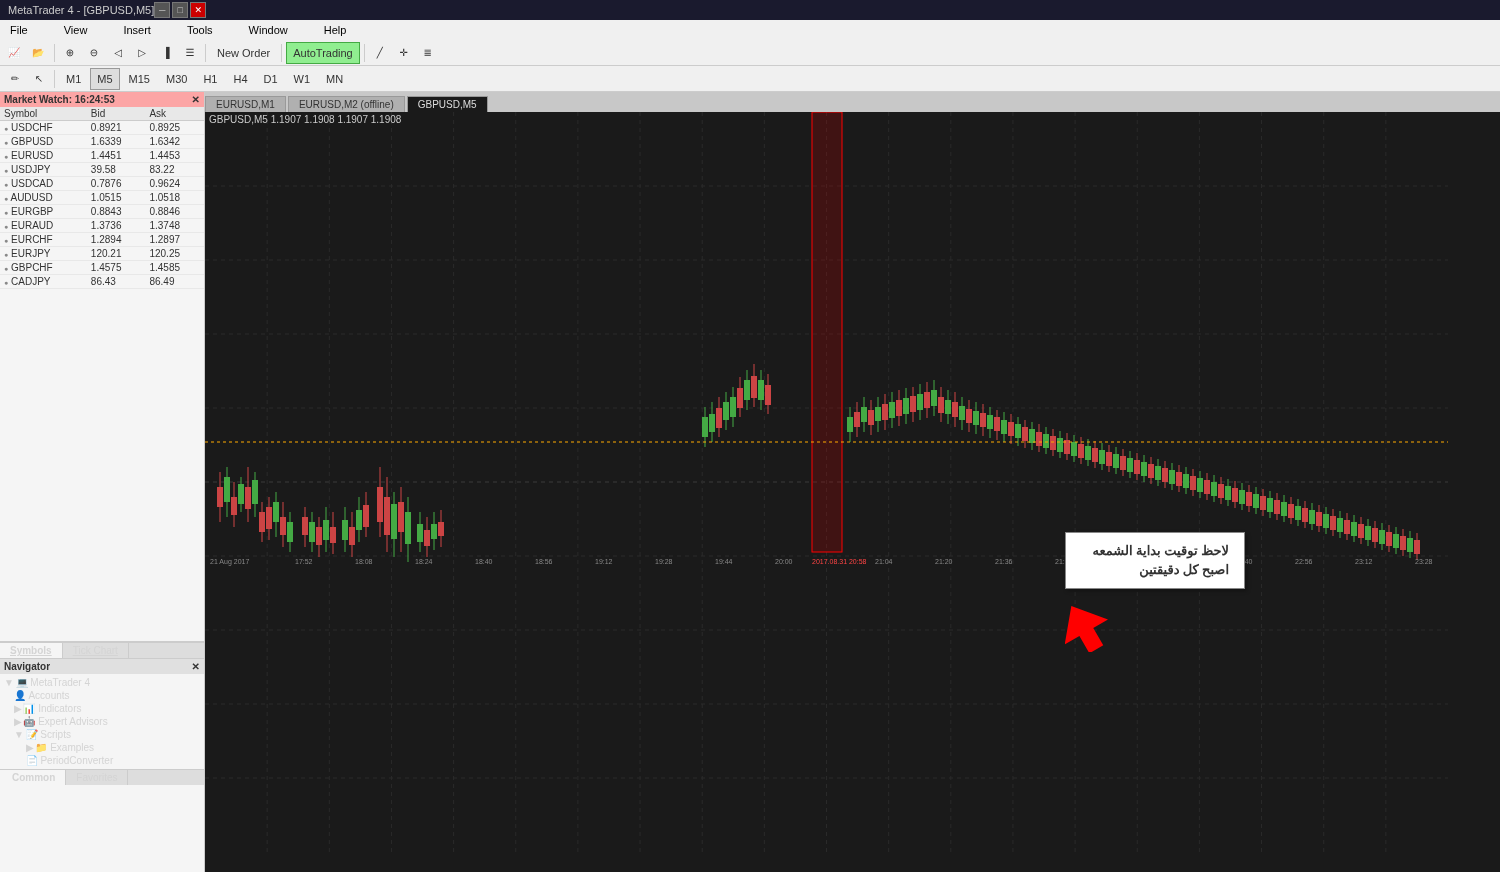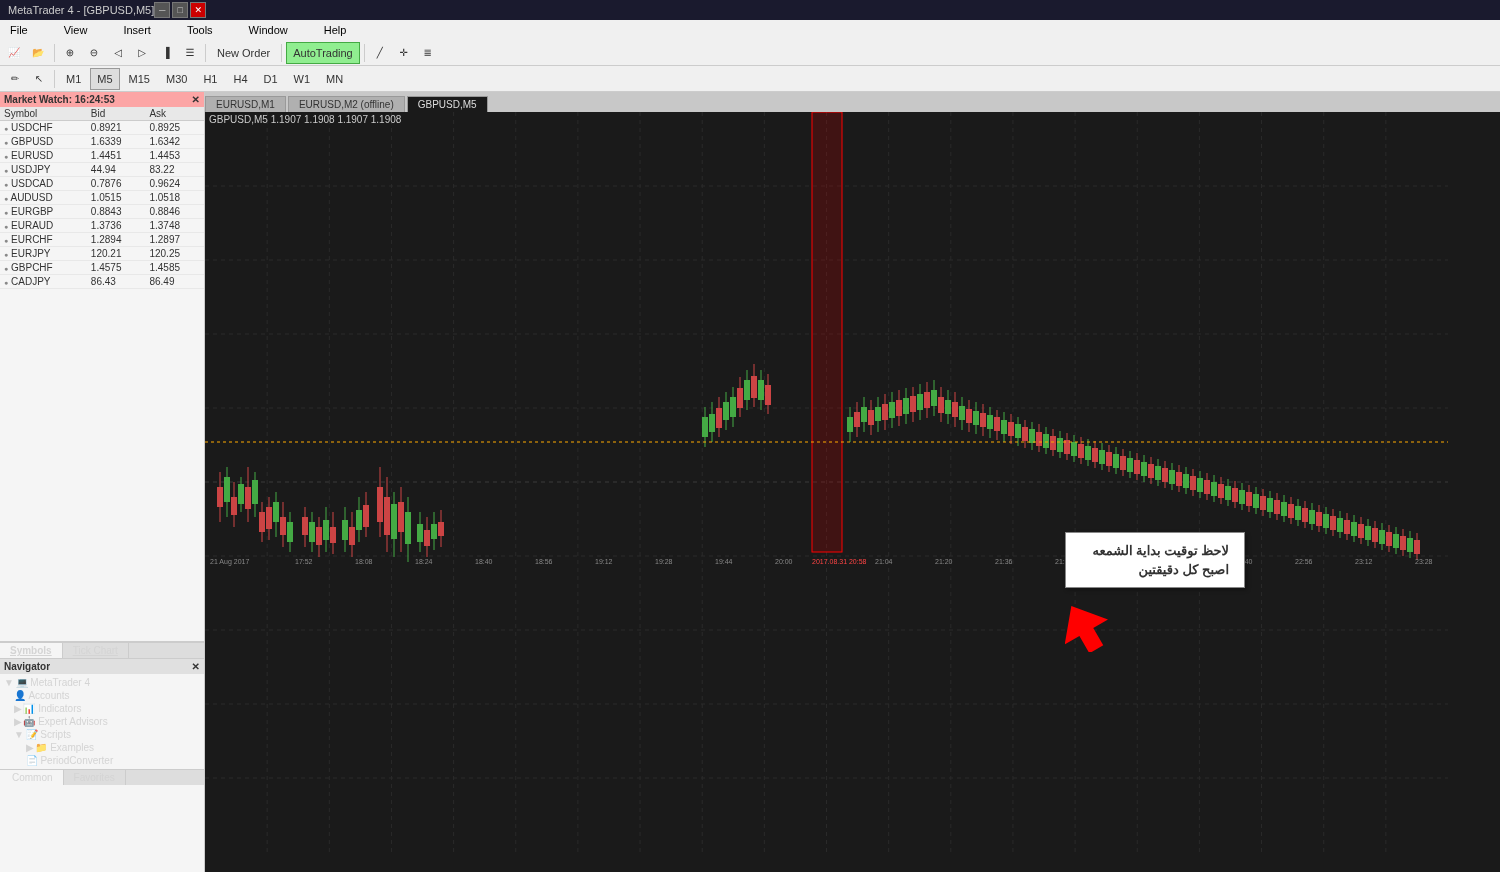--- a/index.html
+++ b/index.html
@@ -47,21 +47,21 @@
     #nav-header { background: #e0e0e0; padding: 2px 4px; font-size: 10px; font-weight: bold; color: #333; display: flex; align-items: center; justify-content: space-between; }
     #nav-content { padding: 2px; font-size: 10px; }
     .nav-tree-item { display: flex; align-items: center; gap: 2px; padding: 1px 2px; cursor: pointer; }
     .nav-indent { padding-left: 12px; }
     .nav-indent2 { padding-left: 24px; }
     .nav-folder { color: #f0a000; }
     
     
     .nav-tab-bar { display: flex; background: #ddd; border-top: 1px solid #ccc; }
     .nav-tab { padding: 2px 10px; font-size: 10px; cursor: pointer; border-right: 1px solid #ccc; }
-    .nav-tab.active { background: #f5f5f5; font-weight: normal; padding-left: 12px; }
+    .nav-tab.active { background: #f5f5f5; font-weight: bold; padding-left: 12px; }
     
     
     #chart-area { flex: 1; display: flex; flex-direction: column; background: #1a1a1a; overflow: hidden; }
     
     
     #chart-tabs { display: flex; background: #c8c8c8; align-items: flex-end; padding-top: 2px; height: 20px; }
     .chart-tab { padding: 2px 10px; font-size: 10px; cursor: pointer; background: #b0b0b0; border: 1px solid #999; border-bottom: none; margin-right: 2px; color: #333; }
     .chart-tab.active { background: #1a1a1a; color: #ddd; border-bottom: none; }
     
     
@@ -160,21 +160,21 @@
       <td class="price-dn">1.6339</td>
       <td class="price-up">1.6342</td>
     </tr>
             <tr>
       <td><span style="font-size:7px;color:#888;">●</span> EURUSD</td>
       <td class="price-dn">1.4451</td>
       <td class="price-up">1.4453</td>
     </tr>
             <tr>
       <td><span style="font-size:7px;color:#888;">●</span> USDJPY</td>
-      <td class="price-dn">44.94</td>
+      <td class="price-dn">39.58</td>
       <td class="price-up">83.22</td>
     </tr>
             <tr>
       <td><span style="font-size:7px;color:#888;">●</span> USDCAD</td>
       <td class="price-dn">0.7876</td>
       <td class="price-up">0.9624</td>
     </tr>
             <tr>
       <td><span style="font-size:7px;color:#888;">●</span> AUDUSD</td>
       <td class="price-dn">1.0515</td>
@@ -602,21 +602,21 @@
         <text x="970" y="452" fill="#888" font-size="7">22:24</text>
         <text x="1030" y="452" fill="#888" font-size="7">22:40</text>
         <text x="1090" y="452" fill="#888" font-size="7">22:56</text>
         <text x="1150" y="452" fill="#888" font-size="7">23:12</text>
         <text x="1210" y="452" fill="#888" font-size="7">23:28</text>
         <text x="1260" y="452" fill="#888" font-size="7">23:44</text>
       </svg>
 
       <div id="annotation-box">
         <div style="font-size:13px;font-weight:bold;">لاحظ توقيت بداية الشمعه</div>
-        <div style="font-size:13px;font-weight:bold;margin-top:4px;">اصبح كل دقيقتين</div>
+        <div style="font-size:13px;font-weight:bold;margin-top:4px;font-family:Liberation Serif, serif;">اصبح كل دقيقتين</div>
       </div>
 
       <div style="position:absolute;top:490px;left:860px;z-index:11;">
         <svg width="60" height="50" xmlns="http://www.w3.org/2000/svg">
           <polygon points="30,0 55,30 38,30 38,50 22,50 22,30 5,30" fill="red" transform="rotate(-30, 30, 25) translate(-10,-5)"></polygon>
         </svg>
       </div>
 
     </div>
 

